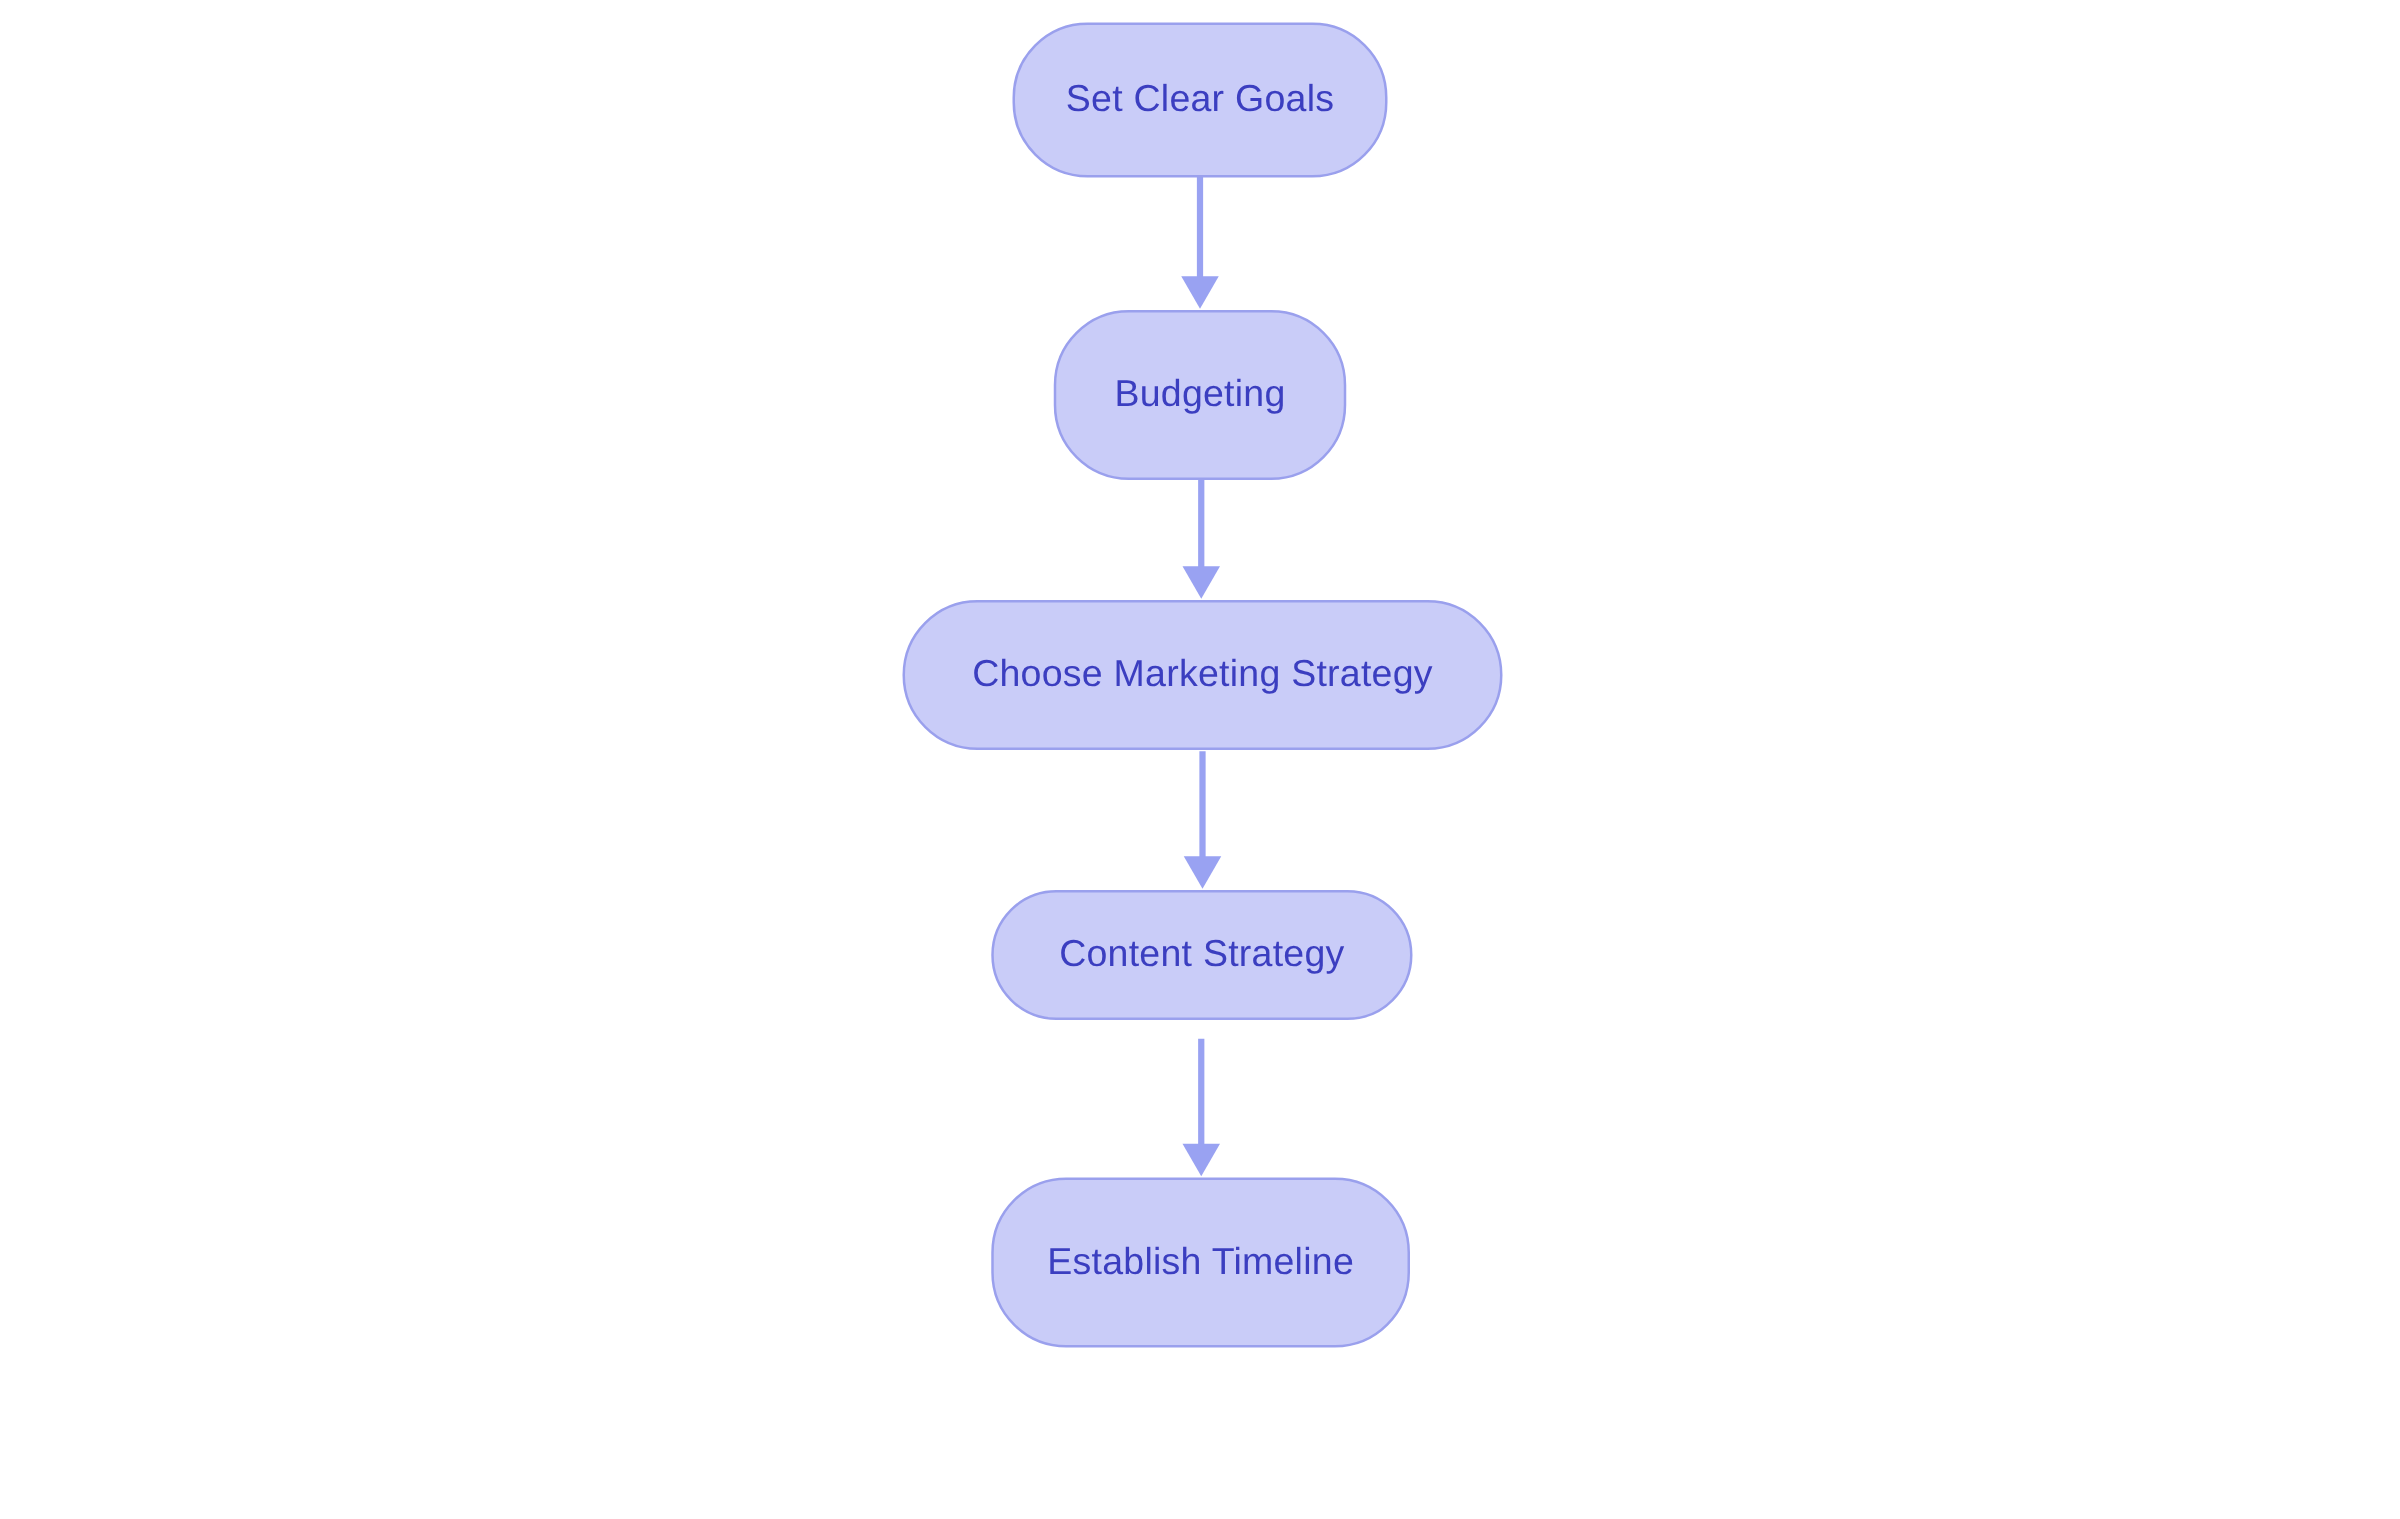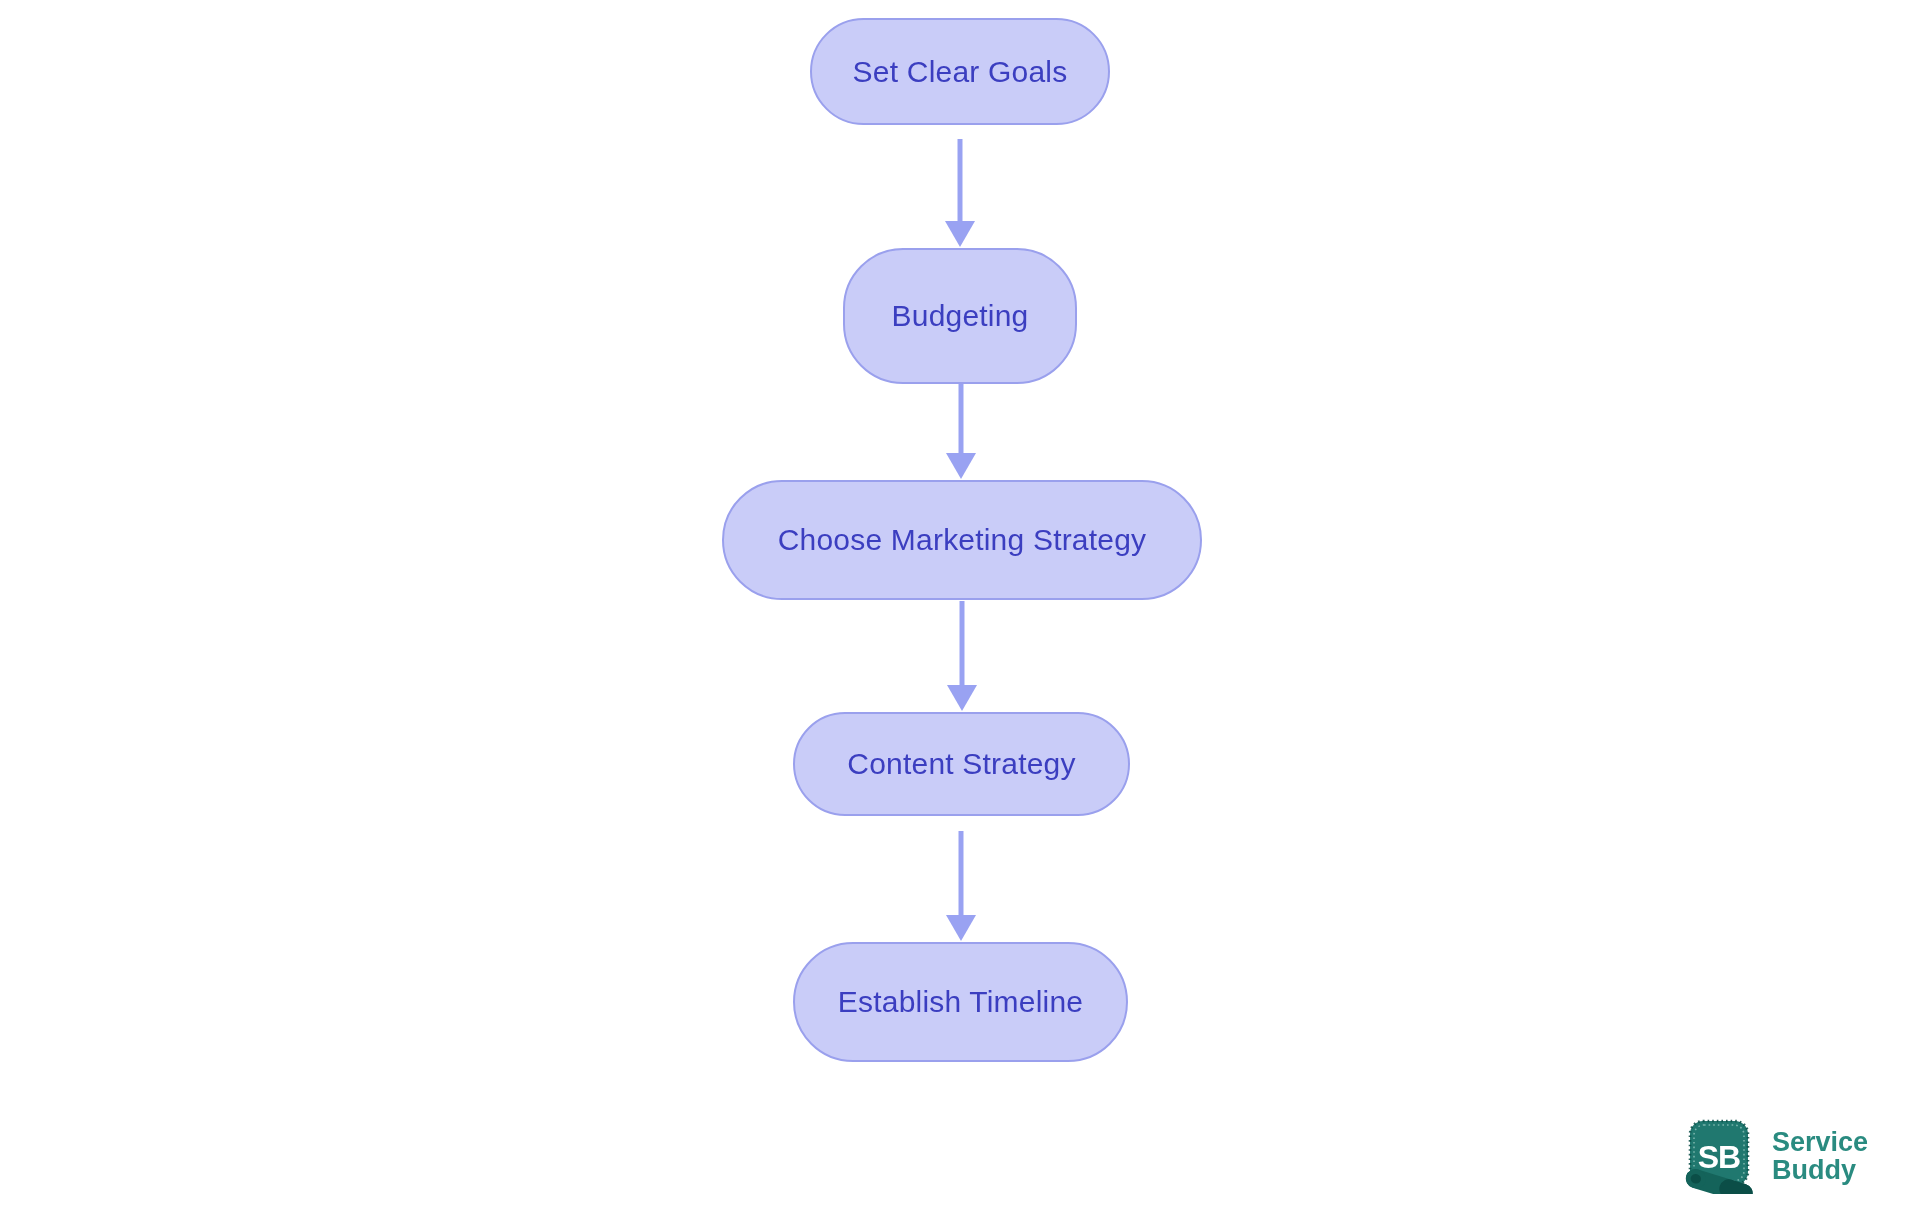--- a/index.html
+++ b/index.html
@@ -84,53 +84,31 @@
         <line x1="962" y1="601" x2="962" y2="690" stroke="var(--arrow)" stroke-width="5"></line>
         <polygon points="947,685 977,685 962,711" fill="var(--arrow)"></polygon>
       </g>
       <g>
         <line x1="961" y1="831" x2="961" y2="920" stroke="var(--arrow)" stroke-width="5"></line>
         <polygon points="946,915 976,915 961,941" fill="var(--arrow)"></polygon>
       </g>
     </svg>
 
   <div id="nodes-layer">
-      <div class="flow-node" style="left: 810px; top: 18px; width: 300px; height: 107px;">
+      <div class="flow-node" style="left: 810px; top: 18px; width: 300px; height: 124px;">
         <span>Set Clear Goals</span>
       </div>
       <div class="flow-node" style="left: 843px; top: 248px; width: 234px; height: 136px;">
         <span>Budgeting</span>
       </div>
       <div class="flow-node" style="left: 722px; top: 480px; width: 480px; height: 120px;">
         <span>Choose Marketing Strategy</span>
       </div>
       <div class="flow-node" style="left: 793px; top: 712px; width: 337px; height: 104px;">
         <span>Content Strategy</span>
       </div>
-      <div class="flow-node" style="left: 793px; top: 942px; width: 335px; height: 120px;">
+      <div class="flow-node" style="left: 793px; top: 942px; width: 335px; height: 136px;">
         <span>Establish Timeline</span>
       </div>
     </div>
 
-  <div class="logo">
-    <svg class="logo-badge" xmlns="http://www.w3.org/2000/svg" viewBox="0 0 80 76">
-
-      <rect x="7" y="3" width="58" height="64" rx="13" fill="var(--logo-teal)"></rect>
-
-      <rect x="7" y="3" width="58" height="64" rx="13" fill="none" stroke="var(--logo-teal-darker)" stroke-width="2.6" stroke-dasharray="1.6 3" opacity="0.85"></rect>
-      <rect x="11" y="7" width="50" height="56" rx="10" fill="none" stroke="var(--logo-stitch)" stroke-width="1.6" stroke-dasharray="1.6 3" opacity="0.55"></rect>
-
-      <text id="logo-initials" x="36" y="50" text-anchor="middle" font-family="Liberation Sans, DejaVu Sans, sans-serif" font-size="32" font-weight="700" letter-spacing="-1" fill="var(--logo-initials-color)">SB</text>
-
-      <g transform="rotate(17 12 60)">
-        <rect x="3" y="51" width="69" height="19" rx="9.5" fill="var(--logo-teal-dark)"></rect>
-        <rect x="38" y="51" width="34" height="19" rx="9.5" fill="var(--logo-teal-darker)"></rect>
-        <ellipse cx="13" cy="60.5" rx="10" ry="9.5" fill="var(--logo-teal-dark)"></ellipse>
-        <ellipse cx="13" cy="60.5" rx="5.2" ry="4.8" fill="var(--logo-teal-darker)"></ellipse>
-      </g>
-    </svg>
-    <div class="logo-name">
-      <span>Service</span>
-      <span>Buddy</span>
-    </div>
-  </div>
 
 </div>
 
 </body></html>

